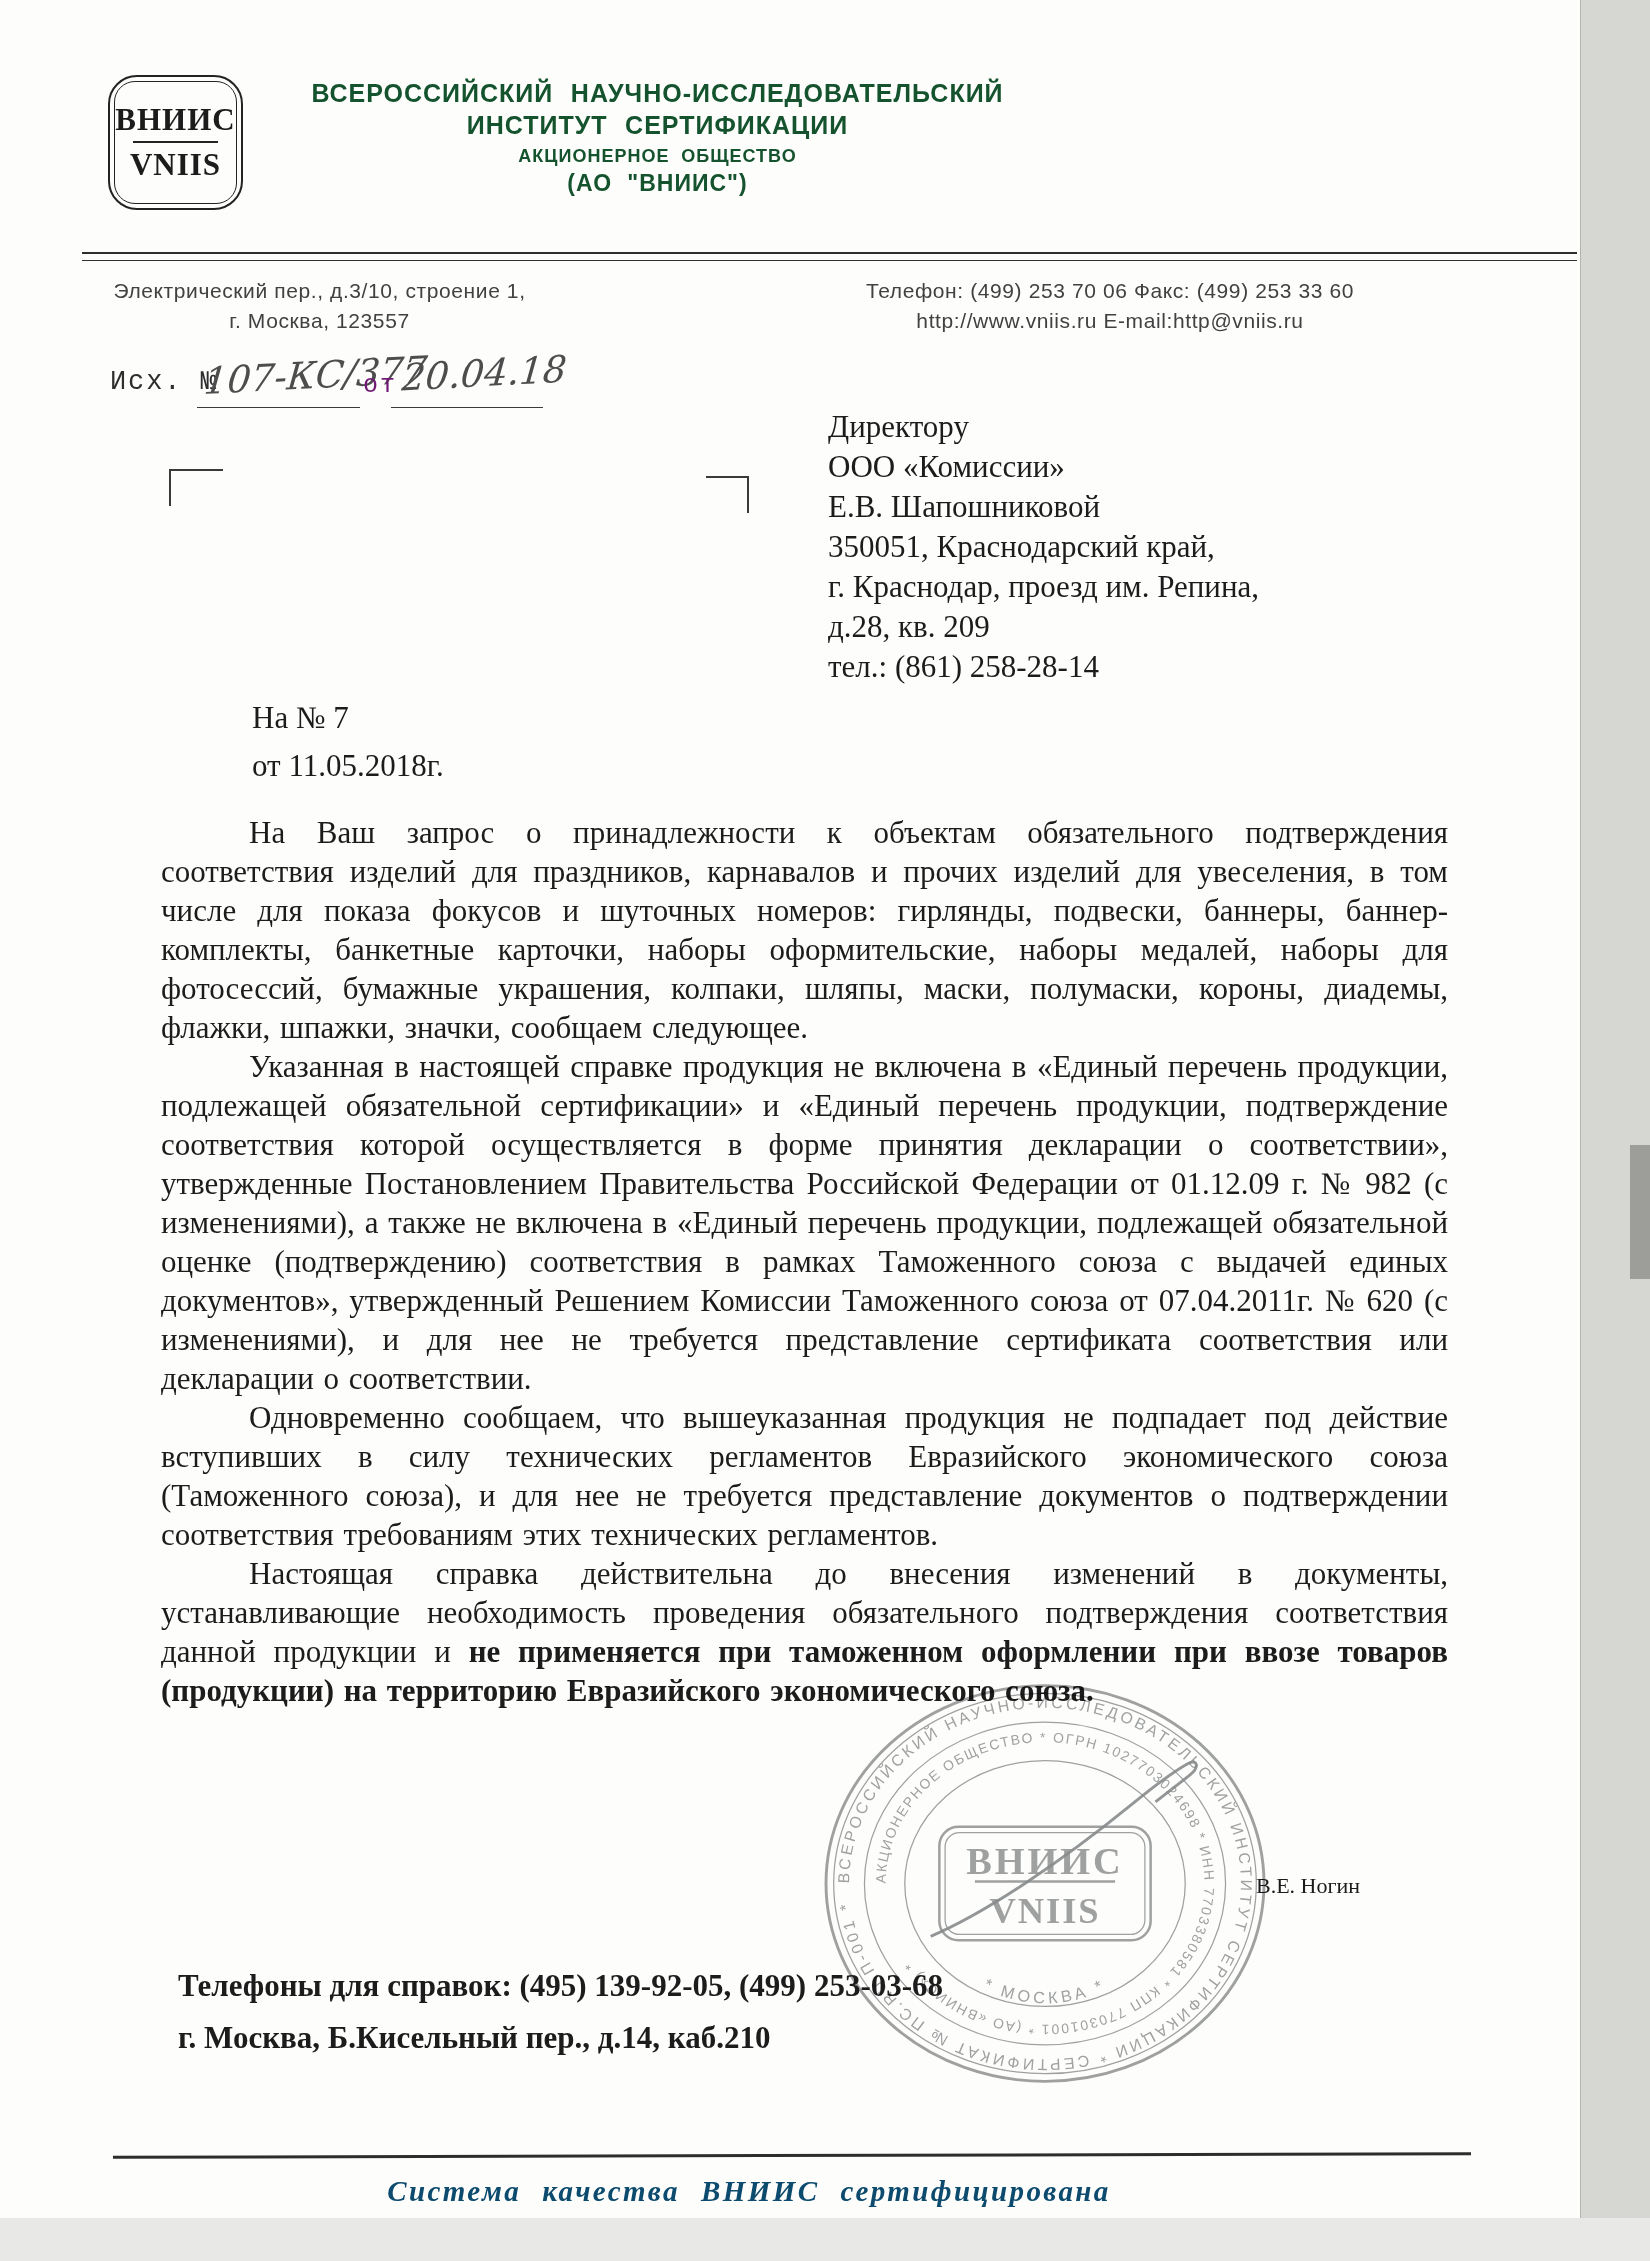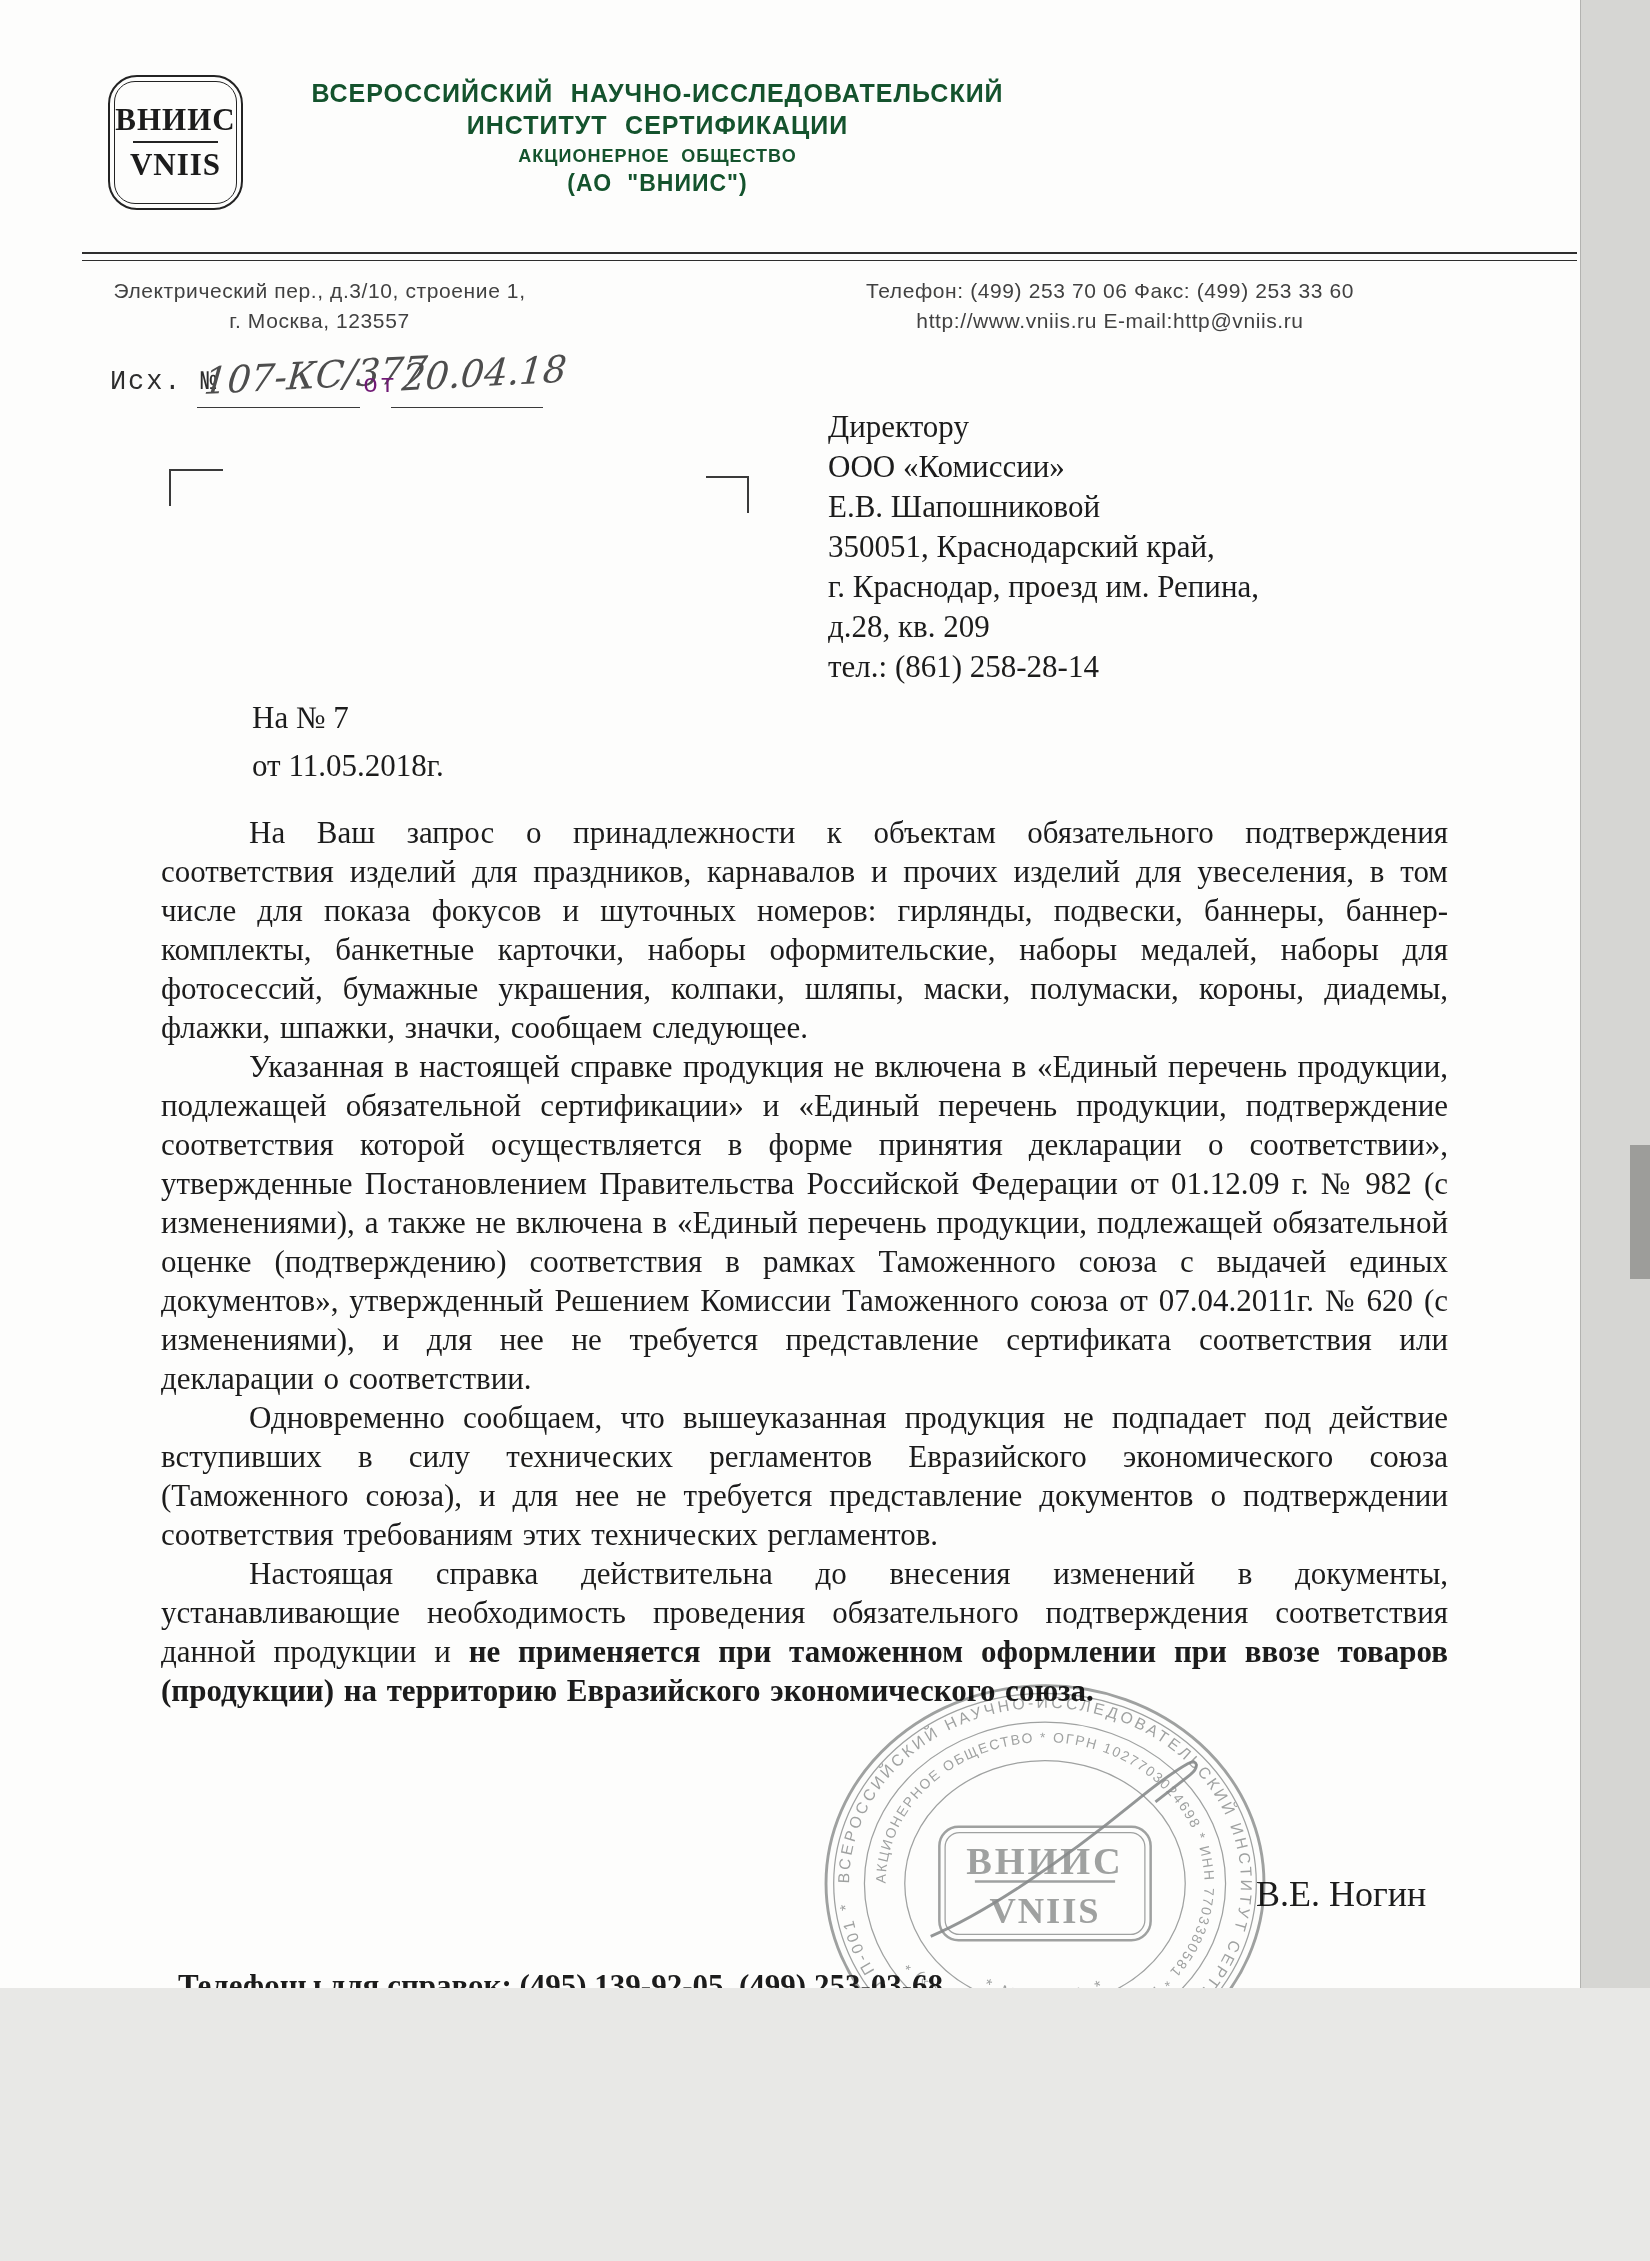--- a/index.html
+++ b/index.html
@@ -1,17 +1,17 @@
 <!DOCTYPE html>
 <html><head>
 <meta charset="utf-8">
 <style>
   html,body{margin:0;padding:0;background:#e8e8e6;}
   .page{
-    position:relative;width:1650px;height:1988px;overflow:hidden;
+    position:relative;width:1650px;height:2218px;overflow:hidden;
     background:#fdfdfc;
     font-family:"Liberation Serif", serif;color:#1c1c1c;
   }
   
   .strip-right{position:absolute;left:1580px;top:0;width:70px;height:2261px;background:#d6d6d3;border-left:1.9px solid #b3b3b0;}
   .strip-dark-patch{position:absolute;left:1630px;top:1145px;width:20px;height:134px;background:#9d9d9a;}
   .edge-line{position:absolute;left:0;top:2235px;width:1583px;height:3.8px;background:#3c3c3a;transform:rotate(-0.25deg);}
   .edge-gray{position:absolute;left:0;top:2239px;width:1650px;height:22px;background:#c9c9c6;}
   .edge-black{position:absolute;left:56px;top:2252px;width:1345px;height:9.6px;background:#161616;}
 
@@ -48,21 +48,21 @@
   .corner-left{position:absolute;left:169px;top:469px;width:52px;height:35px;border-top:2.9px solid #3a3a3a;border-left:2.9px solid #3a3a3a;}
   .corner-right{position:absolute;left:706px;top:476px;width:41px;height:35px;border-top:2.9px solid #3a3a3a;border-right:2.9px solid #3a3a3a;}
 
   .recipient{position:absolute;left:828px;top:407px;font-size:31px;line-height:40px;}
   .reference{position:absolute;left:252px;top:694px;font-size:31px;line-height:48px;}
 
   .body-text{position:absolute;left:161px;top:813px;width:1287px;font-size:31px;line-height:39px;text-align:justify;word-spacing:1.9px;}
   .body-text p{margin:0;text-indent:88px;}
 
   .sig-position{position:absolute;left:176px;top:1873px;font-size:31px;}
-  .sig-name{position:absolute;left:1256px;top:1873px;font-size:36px;}
+  .sig-name{position:absolute;left:1256px;top:1873px;font-size:22px;}
 
   .phones{position:absolute;left:178px;top:1960px;font-size:31px;font-weight:bold;line-height:52px;}
 
   .stamp{position:absolute;left:819px;top:1677px;width:452px;height:413px;opacity:0.82;mix-blend-mode:multiply;}
 
   .footer-rule{position:absolute;left:113px;top:2154px;width:1358px;height:2.9px;background:#2d2d2d;transform:rotate(-0.15deg);}
   .footer-text{position:absolute;left:307px;top:2175px;width:884px;text-align:center;
     font-family:"Liberation Serif",serif;font-size:29px;font-weight:bold;font-style:italic;
     letter-spacing:2.4px;word-spacing:11.5px;color:#0c4a6e;}
 </style>

